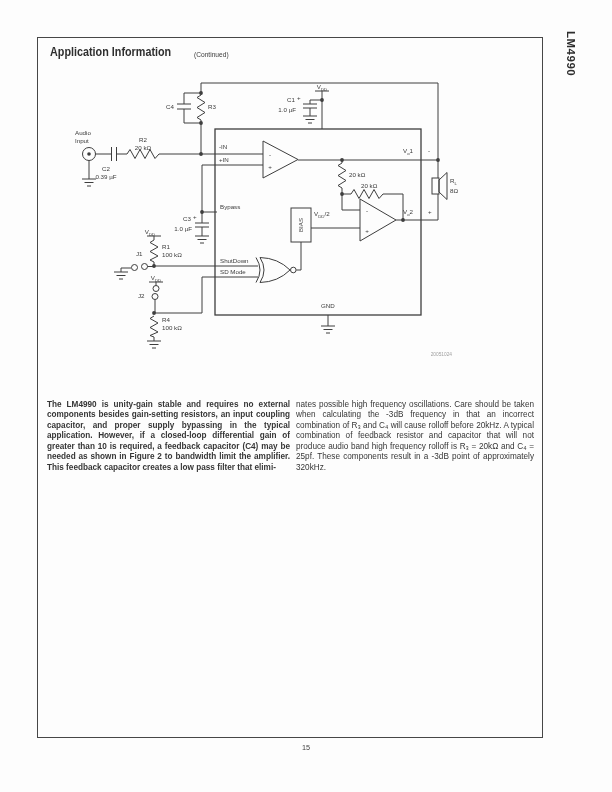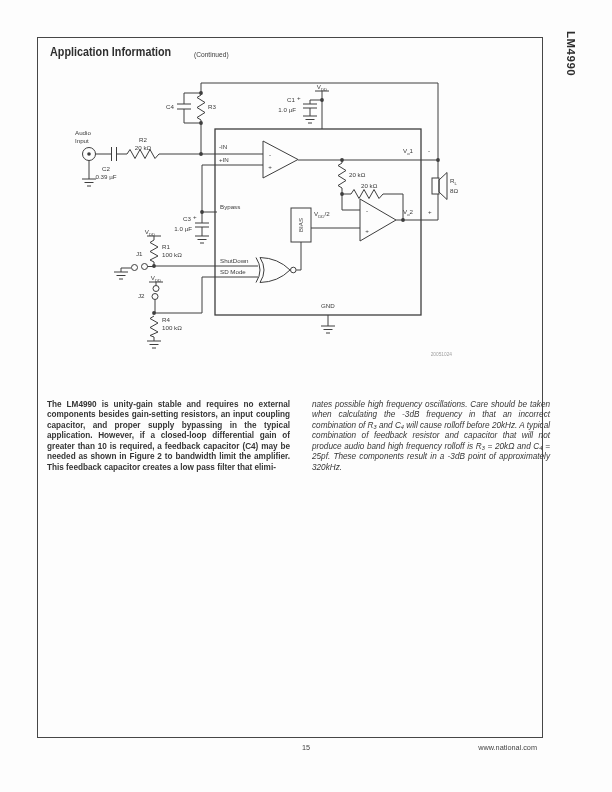--- a/index.html
+++ b/index.html
@@ -15,21 +15,21 @@
   .continued { position:absolute; left:194px; top:50px; font-size:7.8px; color:#3c3c3c;
     transform:scaleX(.85); transform-origin:0 0; white-space:nowrap; }
   .schematic { position:absolute; left:58px; top:78px; }
   .watermark { position:absolute; left:156px; top:364px; font-size:35px; color:#e2e2e2;
     letter-spacing:6px; white-space:nowrap; z-index:0; }
   .caption { position:absolute; left:58px; top:376px; width:402px; text-align:center;
     font-weight:bold; font-size:8.2px; color:#333; z-index:1; }
   .col { position:absolute; top:400px; font-size:8.2px; line-height:10.45px;
     text-align:justify; color:#363636; z-index:1; }
   .col-left  { left:47px;  width:243px;font-weight:bold; }
-  .col-right { left:312px; width:238px;font-style:italic; }
+  .col-right { left:296px; width:238px; }
   .footer-page { position:absolute; top:743px; left:0; width:612px; text-align:center;
     font-size:7.3px; color:#444; }
   .footer-site { position:absolute; top:743px; left:0; width:537px; text-align:right;
     font-size:7.3px; color:#444; }
   
   svg text { fill:#3a3a3a; font-family:"Liberation Sans","DejaVu Sans",sans-serif; font-size:6.2px; }
   svg .sub { font-size:4.4px; }
   svg .wire { stroke:#3e3e3e; stroke-width:1; fill:none; }
   svg .box  { stroke:#3e3e3e; stroke-width:1.3; fill:none; }
   svg .dot  { fill:#3e3e3e; stroke:none; }
@@ -221,15 +221,14 @@
     <text x="162" y="330">100 kΩ</text>
 
     <text x="452" y="356" text-anchor="end" class="code">20051024</text>
   </svg>
 
 
   <div class="col col-left">The LM4990 is unity-gain stable and requires no external components besides gain-setting resistors, an input coupling capacitor, and proper supply bypassing in the typical application. However, if a closed-loop differential gain of greater than 10 is required, a feedback capacitor (C4) may be needed as shown in Figure 2 to bandwidth limit the amplifier. This feedback capacitor creates a low pass filter that elimi-</div>
   <div class="col col-right">nates possible high frequency oscillations. Care should be taken when calculating the -3dB frequency in that an incorrect combination of R₃ and C₄ will cause rolloff before 20kHz. A typical combination of feedback resistor and capacitor that will not produce audio band high frequency rolloff is R₃ = 20kΩ and C₄ = 25pf. These components result in a -3dB point of approximately 320kHz.</div>
 
   <div class="footer-page">15</div>
-  <div class="footer-site">www.national.com</div>
 
 </div>
 
 </body></html>

